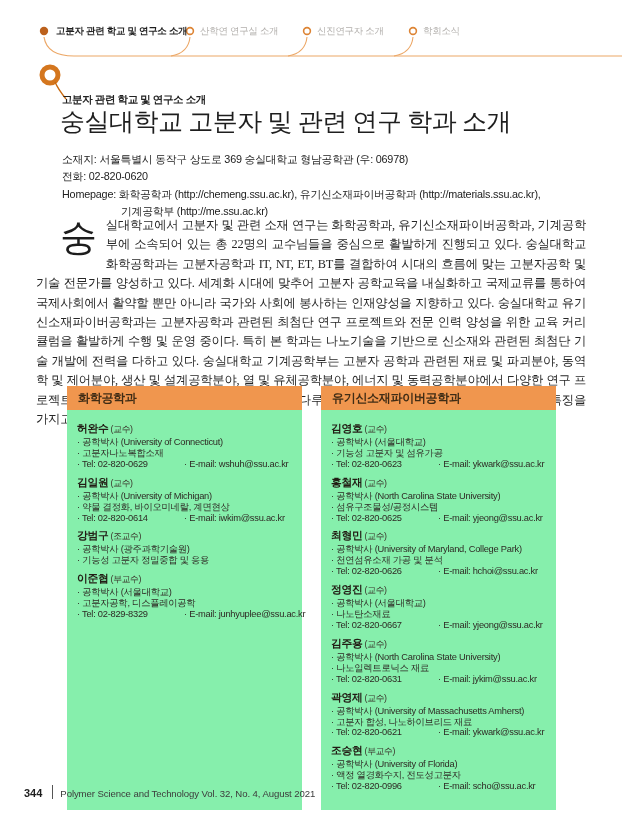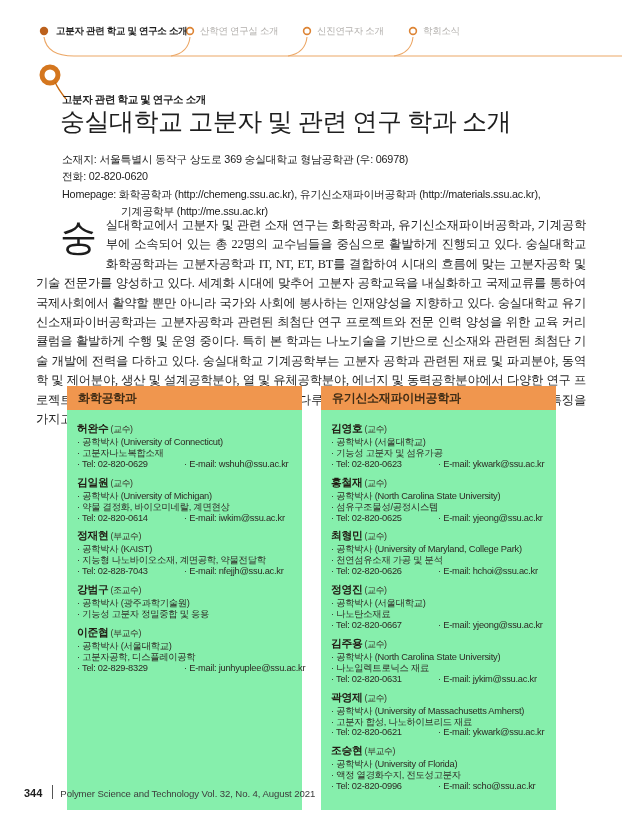--- a/index.html
+++ b/index.html
@@ -99,29 +99,20 @@
         <div class="entry">
           <div class="ename"><span>김일원</span><span class="tt">(교수)</span></div>
           <div class="eline">· 공학박사 (University of Michigan)</div>
           <div class="eline">· 약물 결정화, 바이오미네랄, 계면현상</div>
           <div class="eline contact">
               <span class="tel">· Tel: 02-820-0614</span>
               <span class="mail">· E-mail: iwkim@ssu.ac.kr</span>
             </div>
         </div>
 
-        <div class="entry">
-          <div class="ename"><span>정재현</span><span class="tt">(부교수)</span></div>
-          <div class="eline">· 공학박사 (KAIST)</div>
-          <div class="eline">· 지능형 나노바이오소재, 계면공학, 약물전달학</div>
-          <div class="eline contact">
-              <span class="tel">· Tel: 02-828-7043</span>
-              <span class="mail">· E-mail: nfejjh@ssu.ac.kr</span>
-            </div>
-        </div>
 
         <div class="entry">
           <div class="ename"><span>강범구</span><span class="tt">(조교수)</span></div>
           <div class="eline">· 공학박사 (광주과학기술원)</div>
           <div class="eline">· 기능성 고분자 정밀중합 및 응용</div>
         </div>
 
         <div class="entry">
           <div class="ename"><span>이준협</span><span class="tt">(부교수)</span></div>
           <div class="eline">· 공학박사 (서울대학교)</div>

